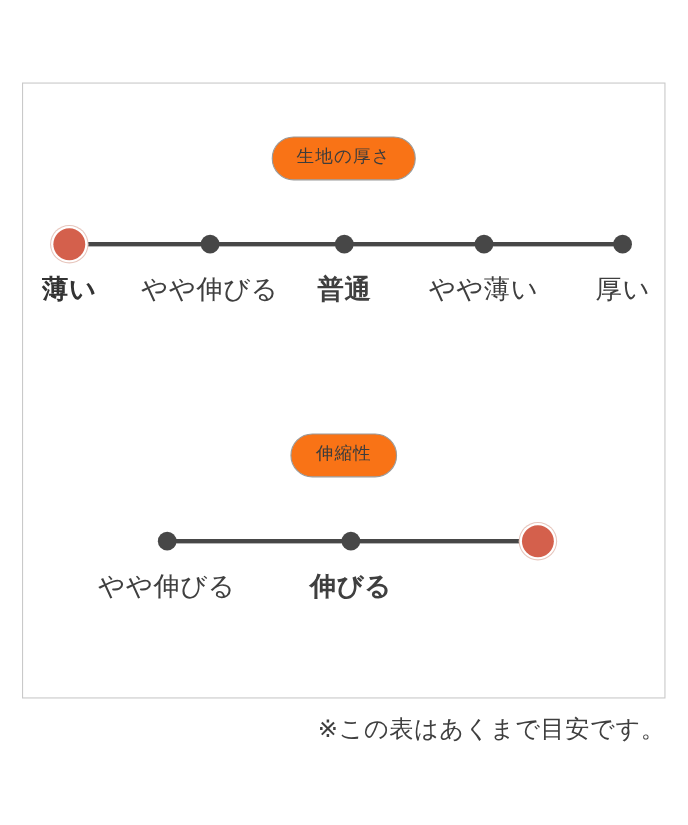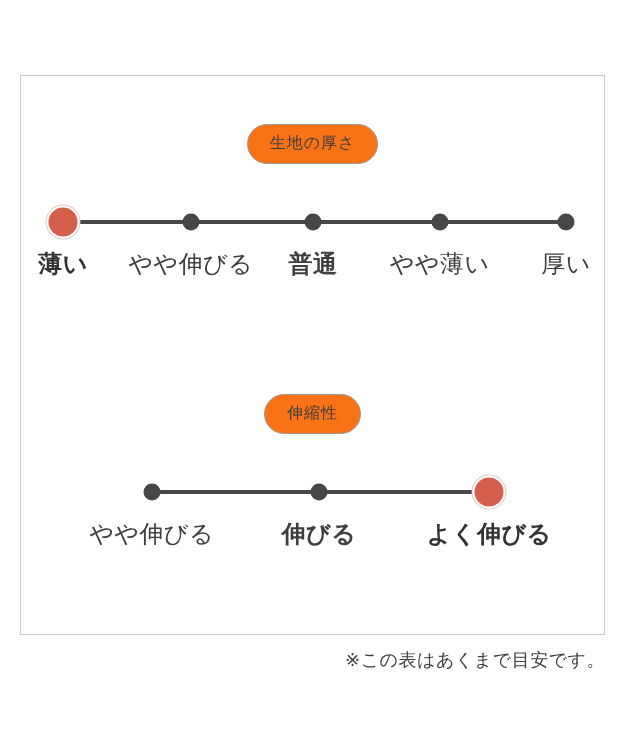--- a/index.html
+++ b/index.html
@@ -104,21 +104,21 @@
   }
   .label.selected {
     font-weight: bold;
     color: #333333;
   }
 
   #footnote {
     position: absolute;
     right: 20px;
     top: 648px;
-    font-size: 18px;
+    font-size: 22px;
     letter-spacing: 0.5px;
     color: #3f3f3f;
     white-space: nowrap;
   }
 </style>
 </head>
 <body>
 
 <div id="spec-card">
 
@@ -157,19 +157,18 @@
       <div id="stretch-dots">
           <div class="dot" style="left: 22.4%;"></div>
           <div class="dot" style="left: 51.1%;"></div>
           <div class="dot selected" style="left: 80.3%;"></div>
         </div>
     </div>
 
     <div class="labels" id="stretch-labels" style="margin-top:8px;">
         <div class="label" style="left: 22.4%;">やや伸びる</div>
         <div class="label" style="left: 51.1%; font-weight: bold;">伸びる</div>
-        <div class="label selected" style="left: 80.3%;">よく伸びる</div>
       </div>
   </div>
 
 </div>
 
 <div id="footnote">※この表はあくまで目安です。</div>
 
 </body></html>

